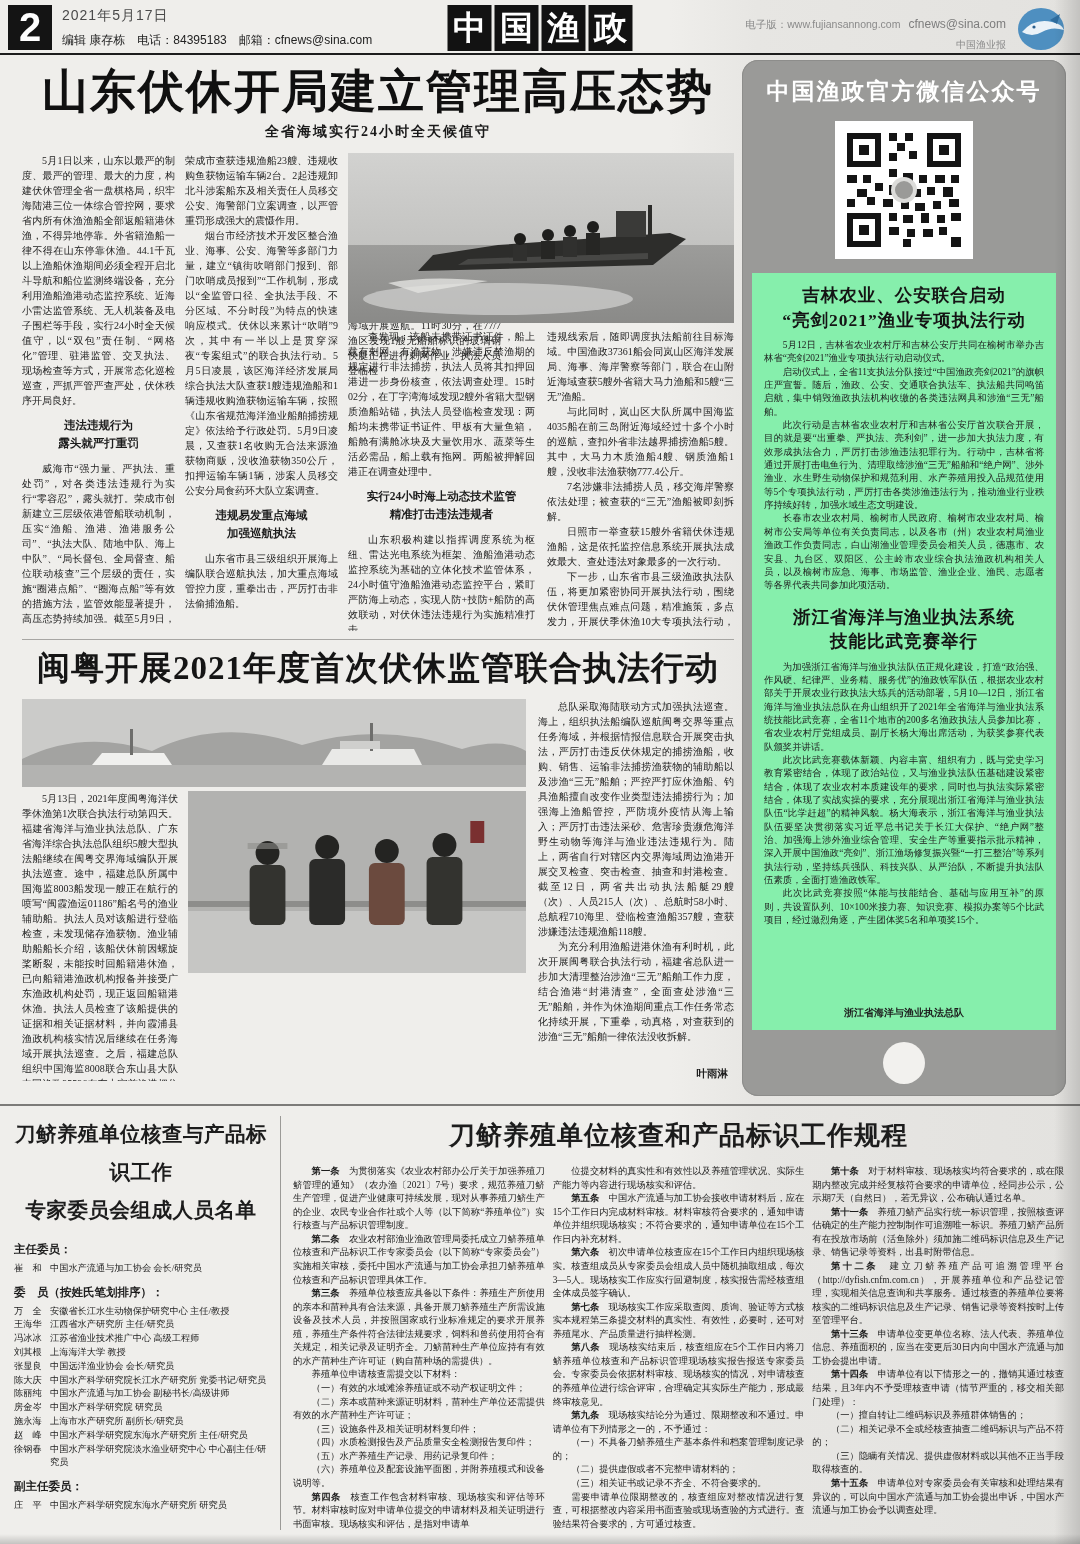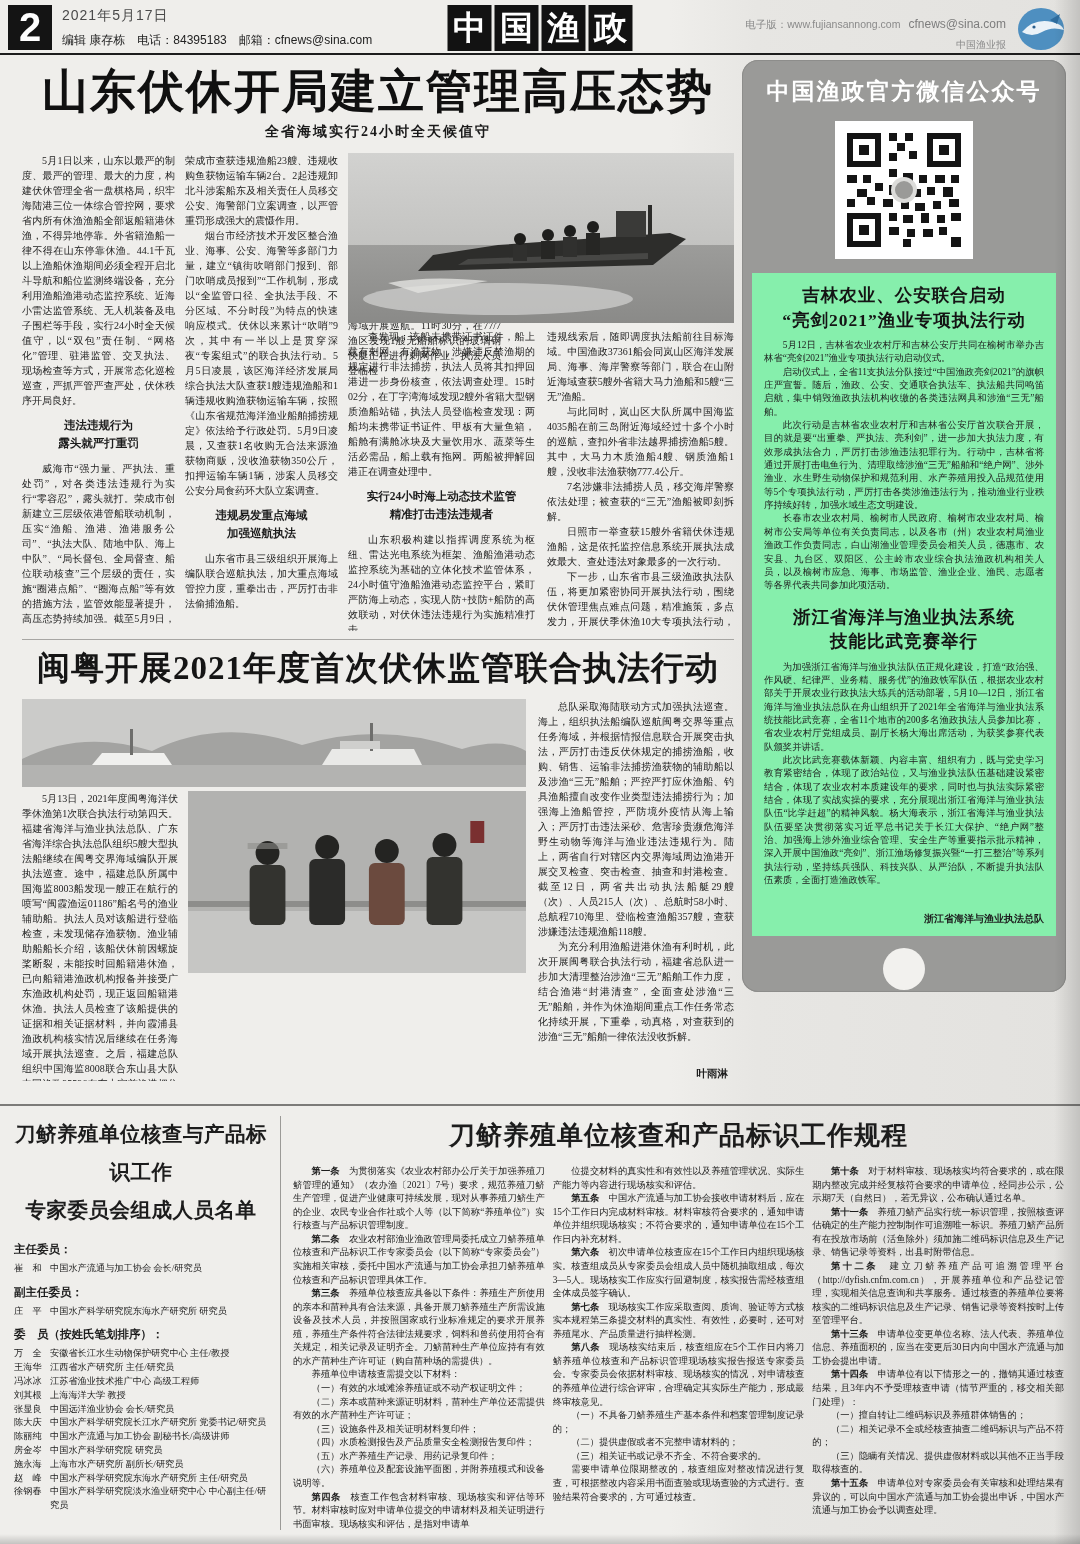--- a/index.html
+++ b/index.html
@@ -47,33 +47,33 @@
   .a2-col1{width:156px;overflow:hidden;}
   .a2-mid{flex:1;display:flex;flex-direction:row;min-height:0;}
   .a2-midtext{flex:1;overflow:hidden;margin-top:4px;}
   .a2-col3{flex:1;display:flex;flex-direction:column;min-height:0;}
   .a2-col3 .grow{flex:1;overflow:hidden;}
   .byline{font-weight:bold;font-size:10.5px;text-align:right;padding:2px 6px 0 0;}
 
   .photo{width:100%;display:block;background:#bdbdbd;}
 
   
-  .phone{position:absolute;left:742px;top:60px;width:324px;height:932px;background:#9a9a98;border-radius:16px;
-         padding:10px 10px 2px 10px;box-sizing:border-box;display:flex;flex-direction:column;box-shadow:0 0 0 1px #8d8d8b inset;}
+  .phone{position:absolute;left:742px;top:60px;width:324px;height:1036px;background:#9a9a98;border-radius:16px;
+         padding:10px 10px 12px 10px;box-sizing:border-box;display:flex;flex-direction:column;box-shadow:0 0 0 1px #8d8d8b inset;}
   .phone-title{color:#fff;font-weight:800;font-size:23px;text-align:center;letter-spacing:2px;margin-top:6px;
                font-family:"Liberation Sans","DejaVu Sans",sans-serif;}
   .qrwrap{width:138px;height:138px;background:#fff;margin:14px auto 10px auto;display:flex;align-items:center;justify-content:center;}
   .card{background:#86efac;flex:1;min-height:0;margin-top:4px;padding:10px 12px;display:flex;flex-direction:column;}
   .s-headline{font-size:17.5px;font-weight:800;text-align:center;line-height:1.4;letter-spacing:1px;color:#141414;}
   .s-paras{font-size:9.4px;line-height:1.42;text-align:justify;margin-top:7px;}
   .s-paras p.para{margin:0;text-indent:2em;}
   .jilin-block{max-height:352px;overflow:hidden;}
   .zhe-block{flex:1;min-height:0;display:flex;flex-direction:column;margin-top:12px;}
   .zhe-paras{flex:1;min-height:0;overflow:hidden;}
-  .s-byline{font-size:10px;font-weight:bold;text-align:right;margin-top:16px;}
+  .s-byline{font-size:10px;font-weight:bold;text-align:center;margin-top:16px;}
   .homebtn{width:42px;height:42px;border-radius:50%;background:#f2f1ee;margin:12px auto 0 auto;flex:none;}
 
   
   .bottom{position:absolute;left:0;right:0;top:1104px;bottom:8px;border-top:2px solid #7c7b79;
           display:flex;padding:10px 16px 6px 14px;box-sizing:border-box;}
   .comm{width:254px;flex:none;}
   .comm-title{font-size:20.5px;font-weight:800;text-align:center;line-height:1.85;letter-spacing:0.5px;}
   .roles{margin-top:12px;}
   .role-h{font-size:11.5px;font-weight:bold;margin:9px 0 5px 0;font-family:"Liberation Sans",sans-serif;}
   .member{display:flex;gap:0;font-size:9.2px;line-height:1.5;}
@@ -305,20 +305,21 @@
           </div>
       </div>
       <div class="zhe-block">
         <div class="s-headline">
           <div>浙江省海洋与渔业执法系统</div>
           <div>技能比武竞赛举行</div>
         </div>
         <div class="s-paras zhe-paras">
             <p class="para">为加强浙江省海洋与渔业执法队伍正规化建设，打造“政治强、作风硬、纪律严、业务精、服务优”的渔政铁军队伍，根据农业农村部关于开展农业行政执法大练兵的活动部署，5月10—12日，浙江省海洋与渔业执法总队在舟山组织开了2021年全省海洋与渔业执法系统技能比武竞赛，全省11个地市的200多名渔政执法人员参加比赛，省农业农村厅党组成员、副厅长杨大海出席活动，为获奖参赛代表队颁奖并讲话。</p>
             <p class="para">此次比武竞赛载体新颖、内容丰富、组织有力，既与党史学习教育紧密结合，体现了政治站位，又与渔业执法队伍基础建设紧密结合，体现了农业农村本质建设年的要求，同时也与执法实际紧密结合，体现了实战实操的要求，充分展现出浙江省海洋与渔业执法队伍“比学赶超”的精神风貌。杨大海表示，浙江省海洋与渔业执法队伍要坚决贯彻落实习近平总书记关于长江大保护、“绝户网”整治、加强海上涉外渔业综合管理、安全生产等重要指示批示精神，深入开展中国渔政“亮剑”、浙江渔场修复振兴暨“一打三整治”等系列执法行动，坚持练兵强队、科技兴队、从严治队，不断提升执法队伍素质，全面打造渔政铁军。</p>
+            <p class="para">此次比武竞赛按照“体能与技能结合、基础与应用互补”的原则，共设置队列、10×100米接力赛、知识竞赛、模拟办案等5个比武项目，经过激烈角逐，产生团体奖5名和单项奖15个。</p>
           </div>
         <div class="s-byline">浙江省海洋与渔业执法总队</div>
       </div>
     </div>
     <div class="homebtn"></div>
   </div>
 
   <div class="bottom">
     <div class="comm">
       <div class="comm-title">
@@ -329,74 +330,74 @@
         <div>
           <div class="role-h">主任委员：</div>
           <div>
               <div class="member">
                 <span class="mname">崔　和</span>
                 <span class="morg">中国水产流通与加工协会 会长/研究员</span>
               </div>
             </div>
         </div>
         <div>
+          <div class="role-h">委　员（按姓氏笔划排序）：</div>
+          <div>
+              <div class="member">
+                <span class="mname">万　全</span>
+                <span class="morg">安徽省长江水生动物保护研究中心 主任/教授</span>
+              </div>
+              <div class="member">
+                <span class="mname">王海华</span>
+                <span class="morg">江西省水产研究所 主任/研究员</span>
+              </div>
+              <div class="member">
+                <span class="mname">冯冰冰</span>
+                <span class="morg">江苏省渔业技术推广中心 高级工程师</span>
+              </div>
+              <div class="member">
+                <span class="mname">刘其根</span>
+                <span class="morg">上海海洋大学 教授</span>
+              </div>
+              <div class="member">
+                <span class="mname">张显良</span>
+                <span class="morg">中国远洋渔业协会 会长/研究员</span>
+              </div>
+              <div class="member">
+                <span class="mname">陈大庆</span>
+                <span class="morg">中国水产科学研究院长江水产研究所 党委书记/研究员</span>
+              </div>
+              <div class="member">
+                <span class="mname">陈丽纯</span>
+                <span class="morg">中国水产流通与加工协会 副秘书长/高级讲师</span>
+              </div>
+              <div class="member">
+                <span class="mname">房金岑</span>
+                <span class="morg">中国水产科学研究院 研究员</span>
+              </div>
+              <div class="member">
+                <span class="mname">施永海</span>
+                <span class="morg">上海市水产研究所 副所长/研究员</span>
+              </div>
+              <div class="member">
+                <span class="mname">赵　峰</span>
+                <span class="morg">中国水产科学研究院东海水产研究所 主任/研究员</span>
+              </div>
+              <div class="member">
+                <span class="mname">徐钢春</span>
+                <span class="morg">中国水产科学研究院淡水渔业研究中心 中心副主任/研究员</span>
+              </div>
+            </div>
+        </div>
+        <div>
           <div class="role-h">副主任委员：</div>
           <div>
               <div class="member">
                 <span class="mname">庄　平</span>
                 <span class="morg">中国水产科学研究院东海水产研究所 研究员</span>
-              </div>
-            </div>
-        </div>
-        <div>
-          <div class="role-h">委　员（按姓氏笔划排序）：</div>
-          <div>
-              <div class="member">
-                <span class="mname">万　全</span>
-                <span class="morg">安徽省长江水生动物保护研究中心 主任/教授</span>
-              </div>
-              <div class="member">
-                <span class="mname">王海华</span>
-                <span class="morg">江西省水产研究所 主任/研究员</span>
-              </div>
-              <div class="member">
-                <span class="mname">冯冰冰</span>
-                <span class="morg">江苏省渔业技术推广中心 高级工程师</span>
-              </div>
-              <div class="member">
-                <span class="mname">刘其根</span>
-                <span class="morg">上海海洋大学 教授</span>
-              </div>
-              <div class="member">
-                <span class="mname">张显良</span>
-                <span class="morg">中国远洋渔业协会 会长/研究员</span>
-              </div>
-              <div class="member">
-                <span class="mname">陈大庆</span>
-                <span class="morg">中国水产科学研究院长江水产研究所 党委书记/研究员</span>
-              </div>
-              <div class="member">
-                <span class="mname">陈丽纯</span>
-                <span class="morg">中国水产流通与加工协会 副秘书长/高级讲师</span>
-              </div>
-              <div class="member">
-                <span class="mname">房金岑</span>
-                <span class="morg">中国水产科学研究院 研究员</span>
-              </div>
-              <div class="member">
-                <span class="mname">施永海</span>
-                <span class="morg">上海市水产研究所 副所长/研究员</span>
-              </div>
-              <div class="member">
-                <span class="mname">赵　峰</span>
-                <span class="morg">中国水产科学研究院东海水产研究所 主任/研究员</span>
-              </div>
-              <div class="member">
-                <span class="mname">徐钢春</span>
-                <span class="morg">中国水产科学研究院淡水渔业研究中心 中心副主任/研究员</span>
               </div>
             </div>
         </div>
       </div>
     </div>
     <div class="vdiv"></div>
     <div class="rules">
       <div class="rules-headline">刀鲚养殖单位核查和产品标识工作规程</div>
       <div class="rules-cols">
         <div class="rules-col">
@@ -411,20 +412,21 @@
             <p class="para">（五）水产养殖生产记录、用药记录复印件；</p>
             <p class="para">（六）养殖单位及配套设施平面图，并附养殖模式和设备说明等。</p>
             <p class="para"><b>第四条　</b>核查工作包含材料审核、现场核实和评估等环节。材料审核时应对申请单位提交的申请材料及相关证明进行书面审核。现场核实和评估，是指对申请单</p>
           </div>
         <div class="rules-col">
             <p class="para">位提交材料的真实性和有效性以及养殖管理状况、实际生产能力等内容进行现场核实和评估。</p>
             <p class="para"><b>第五条　</b>中国水产流通与加工协会接收申请材料后，应在15个工作日内完成材料审核。材料审核符合要求的，通知申请单位并组织现场核实；不符合要求的，通知申请单位在15个工作日内补充材料。</p>
             <p class="para"><b>第六条　</b>初次申请单位核查应在15个工作日内组织现场核实。核查组成员从专家委员会组成人员中随机抽取组成，每次3—5人。现场核实工作应实行回避制度，核实报告需经核查组全体成员签字确认。</p>
             <p class="para"><b>第七条　</b>现场核实工作应采取查阅、质询、验证等方式核实本规程第三条提交材料的真实性、有效性，必要时，还可对养殖尾水、产品质量进行抽样检测。</p>
             <p class="para"><b>第八条　</b>现场核实结束后，核查组应在5个工作日内将刀鲚养殖单位核查和产品标识管理现场核实报告报送专家委员会。专家委员会依据材料审核、现场核实的情况，对申请核查的养殖单位进行综合评审，合理确定其实际生产能力，形成最终审核意见。</p>
+            <p class="para"><b>第九条　</b>现场核实结论分为通过、限期整改和不通过。申请单位有下列情形之一的，不予通过：</p>
             <p class="para">（一）不具备刀鲚养殖生产基本条件和档案管理制度记录的；</p>
             <p class="para">（二）提供虚假或者不完整申请材料的；</p>
             <p class="para">（三）相关证书或记录不齐全、不符合要求的。</p>
             <p class="para">需要申请单位限期整改的，核查组应对整改情况进行复查，可根据整改内容采用书面查验或现场查验的方式进行。查验结果符合要求的，方可通过核查。</p>
           </div>
         <div class="rules-col">
             <p class="para"><b>第十条　</b>对于材料审核、现场核实均符合要求的，或在限期内整改完成并经复核符合要求的申请单位，经同步公示，公示期7天（自然日），若无异议，公布确认通过名单。</p>
             <p class="para"><b>第十一条　</b>养殖刀鲚产品实行统一标识管理，按照核查评估确定的生产能力控制制作可追溯唯一标识。养殖刀鲚产品所有在投放市场前（活鱼除外）须加施二维码标识信息及生产记录、销售记录等资料，出县时附带信息。</p>
             <p class="para"><b>第十二条　</b>建立刀鲚养殖产品可追溯管理平台（http://dyfish.cnfm.com.cn），开展养殖单位和产品登记管理，实现相关信息查询和共享服务。通过核查的养殖单位要将核实的二维码标识信息及生产记录、销售记录等资料按时上传至管理平台。</p>
             <p class="para"><b>第十三条　</b>申请单位变更单位名称、法人代表、养殖单位信息、养殖面积的，应当在变更后30日内向中国水产流通与加工协会提出申请。</p>

